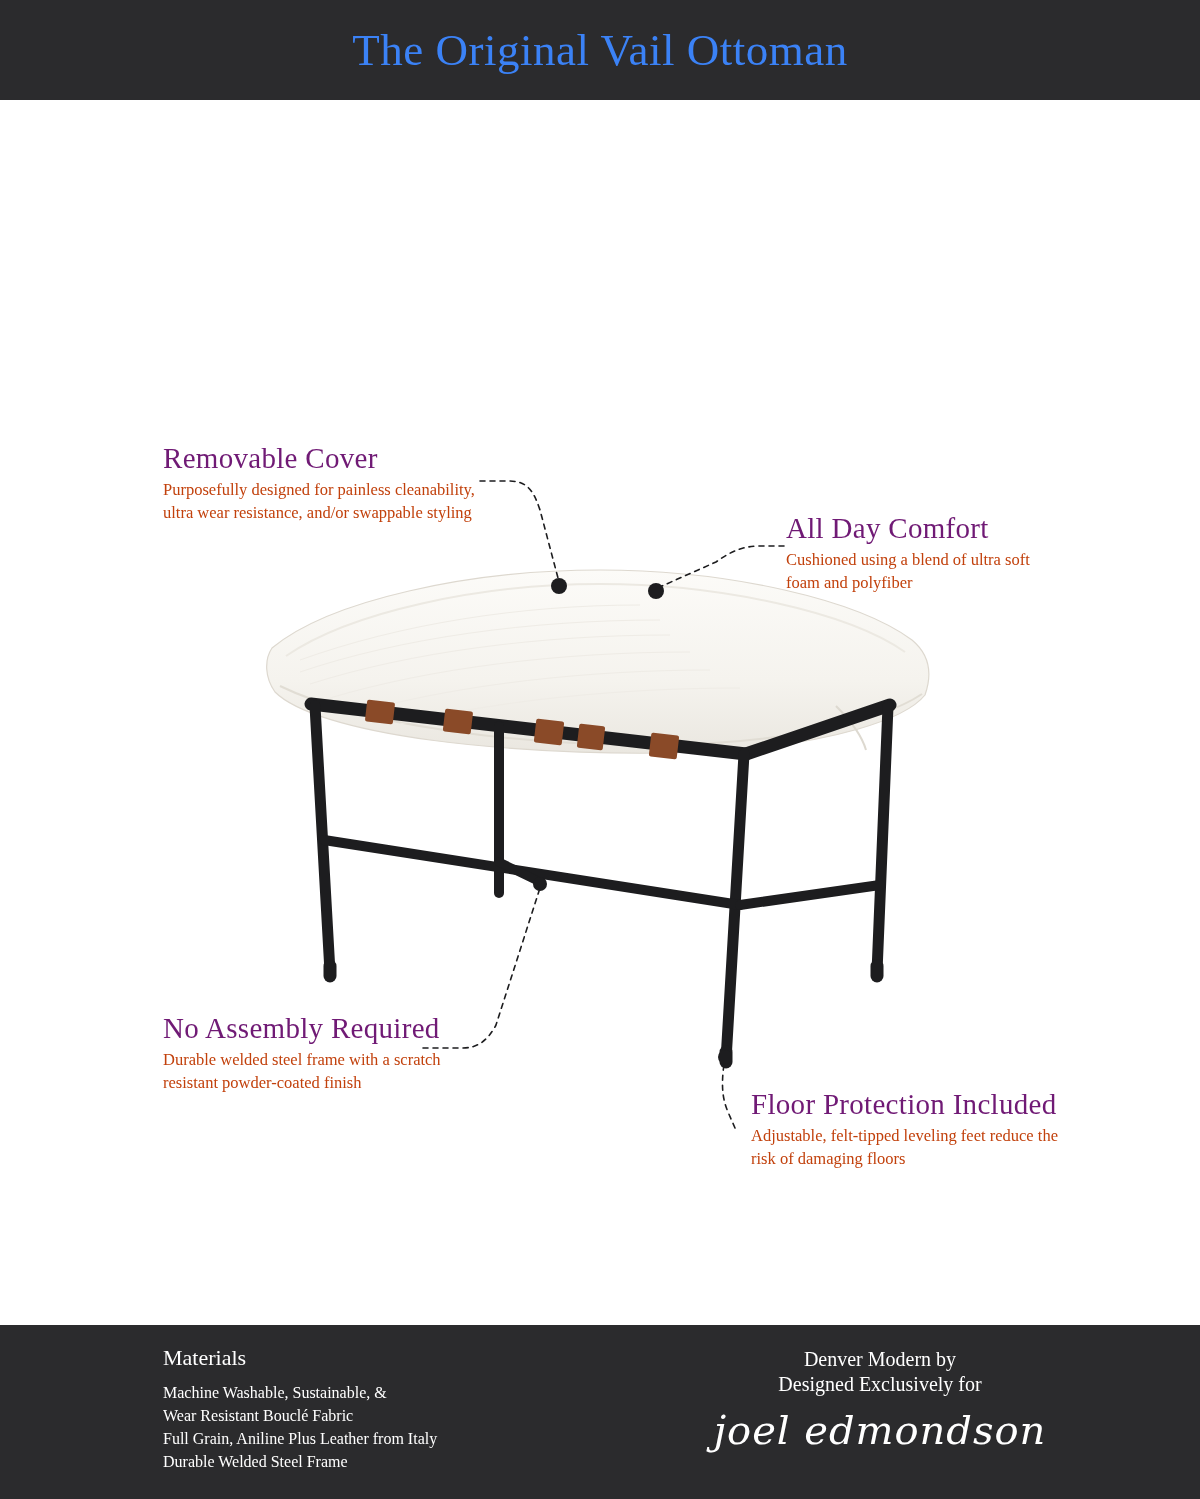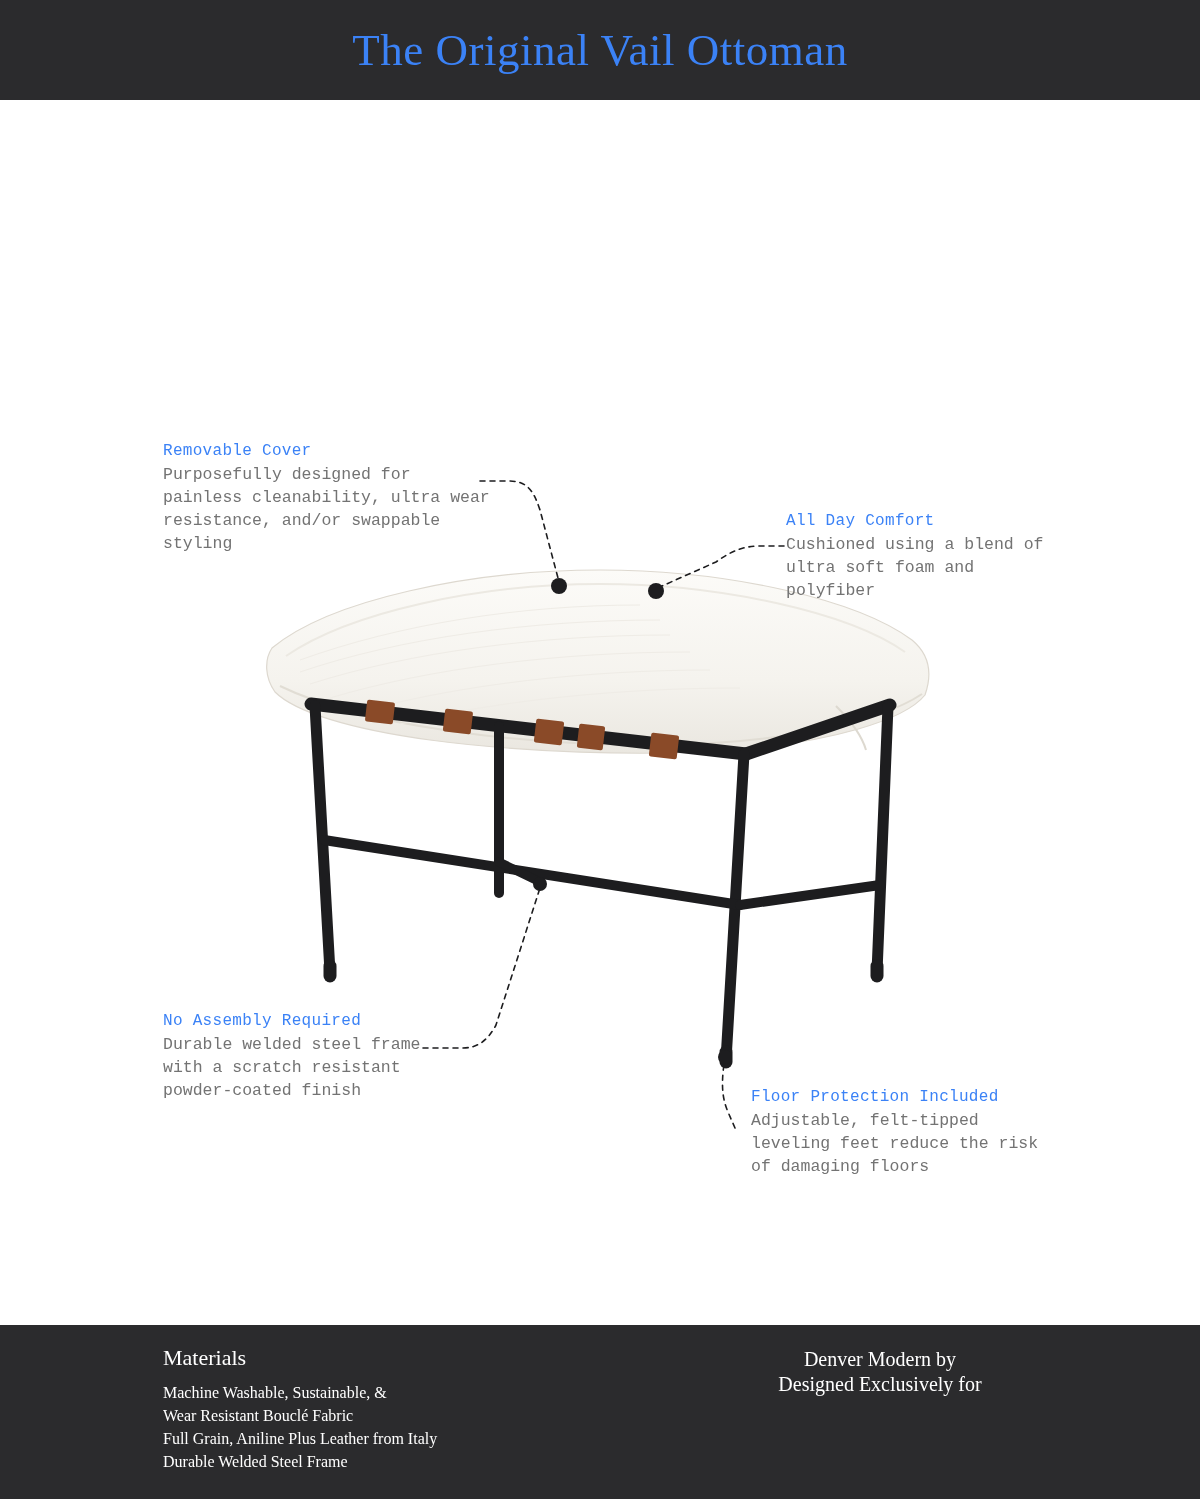--- a/index.html
+++ b/index.html
@@ -41,32 +41,32 @@
   .svg-layer {
     position: absolute;
     top: 0; left: 0;
     width: 1200px;
     height: 1225px;
   }
 
   
   .callout { position: absolute; }
   .callout .c-title {
-    font-family: Liberation Mono, monospace;
-    font-size: 16px;
-    color: #3b82f6;
+    font-family: Liberation Serif, serif;
+    font-size: 29px;
+    color: #701a75;
     letter-spacing: 0.3px;
     margin-bottom: 3px;
     white-space: nowrap;
   }
   .callout .c-body {
-    font-family: Liberation Mono, monospace;
+    font-family: Liberation Serif, serif;
     font-size: 16.5px;
     line-height: 23px;
-    color: #737373;
+    color: #c2410c;
   }
 
   #callout-removable-cover { left: 163px; top: 342px; width: 330px; }
   #callout-all-day-comfort { left: 786px; top: 412px; width: 275px; }
   #callout-no-assembly     { left: 163px; top: 912px; width: 300px; }
   #callout-floor-protection{ left: 751px; top: 988px; width: 310px; }
 
   
   .footer {
     width: 1200px;
@@ -229,14 +229,15 @@
   <div class="footer-left">
     <div class="materials-title">Materials</div>
     <div class="materials-line">Machine Washable, Sustainable, &amp;</div>
     <div class="materials-line">Wear Resistant Bouclé Fabric</div>
     <div class="materials-line">Full Grain, Aniline Plus Leather from Italy</div>
     <div class="materials-line">Durable Welded Steel Frame</div>
   </div>
   <div class="footer-right">
     <div class="design-line">Denver Modern by</div>
     <div class="design-line">Designed Exclusively for</div>
+    <div class="signature">joel edmondson</div>
   </div>
 </div>
 
 </body></html>

